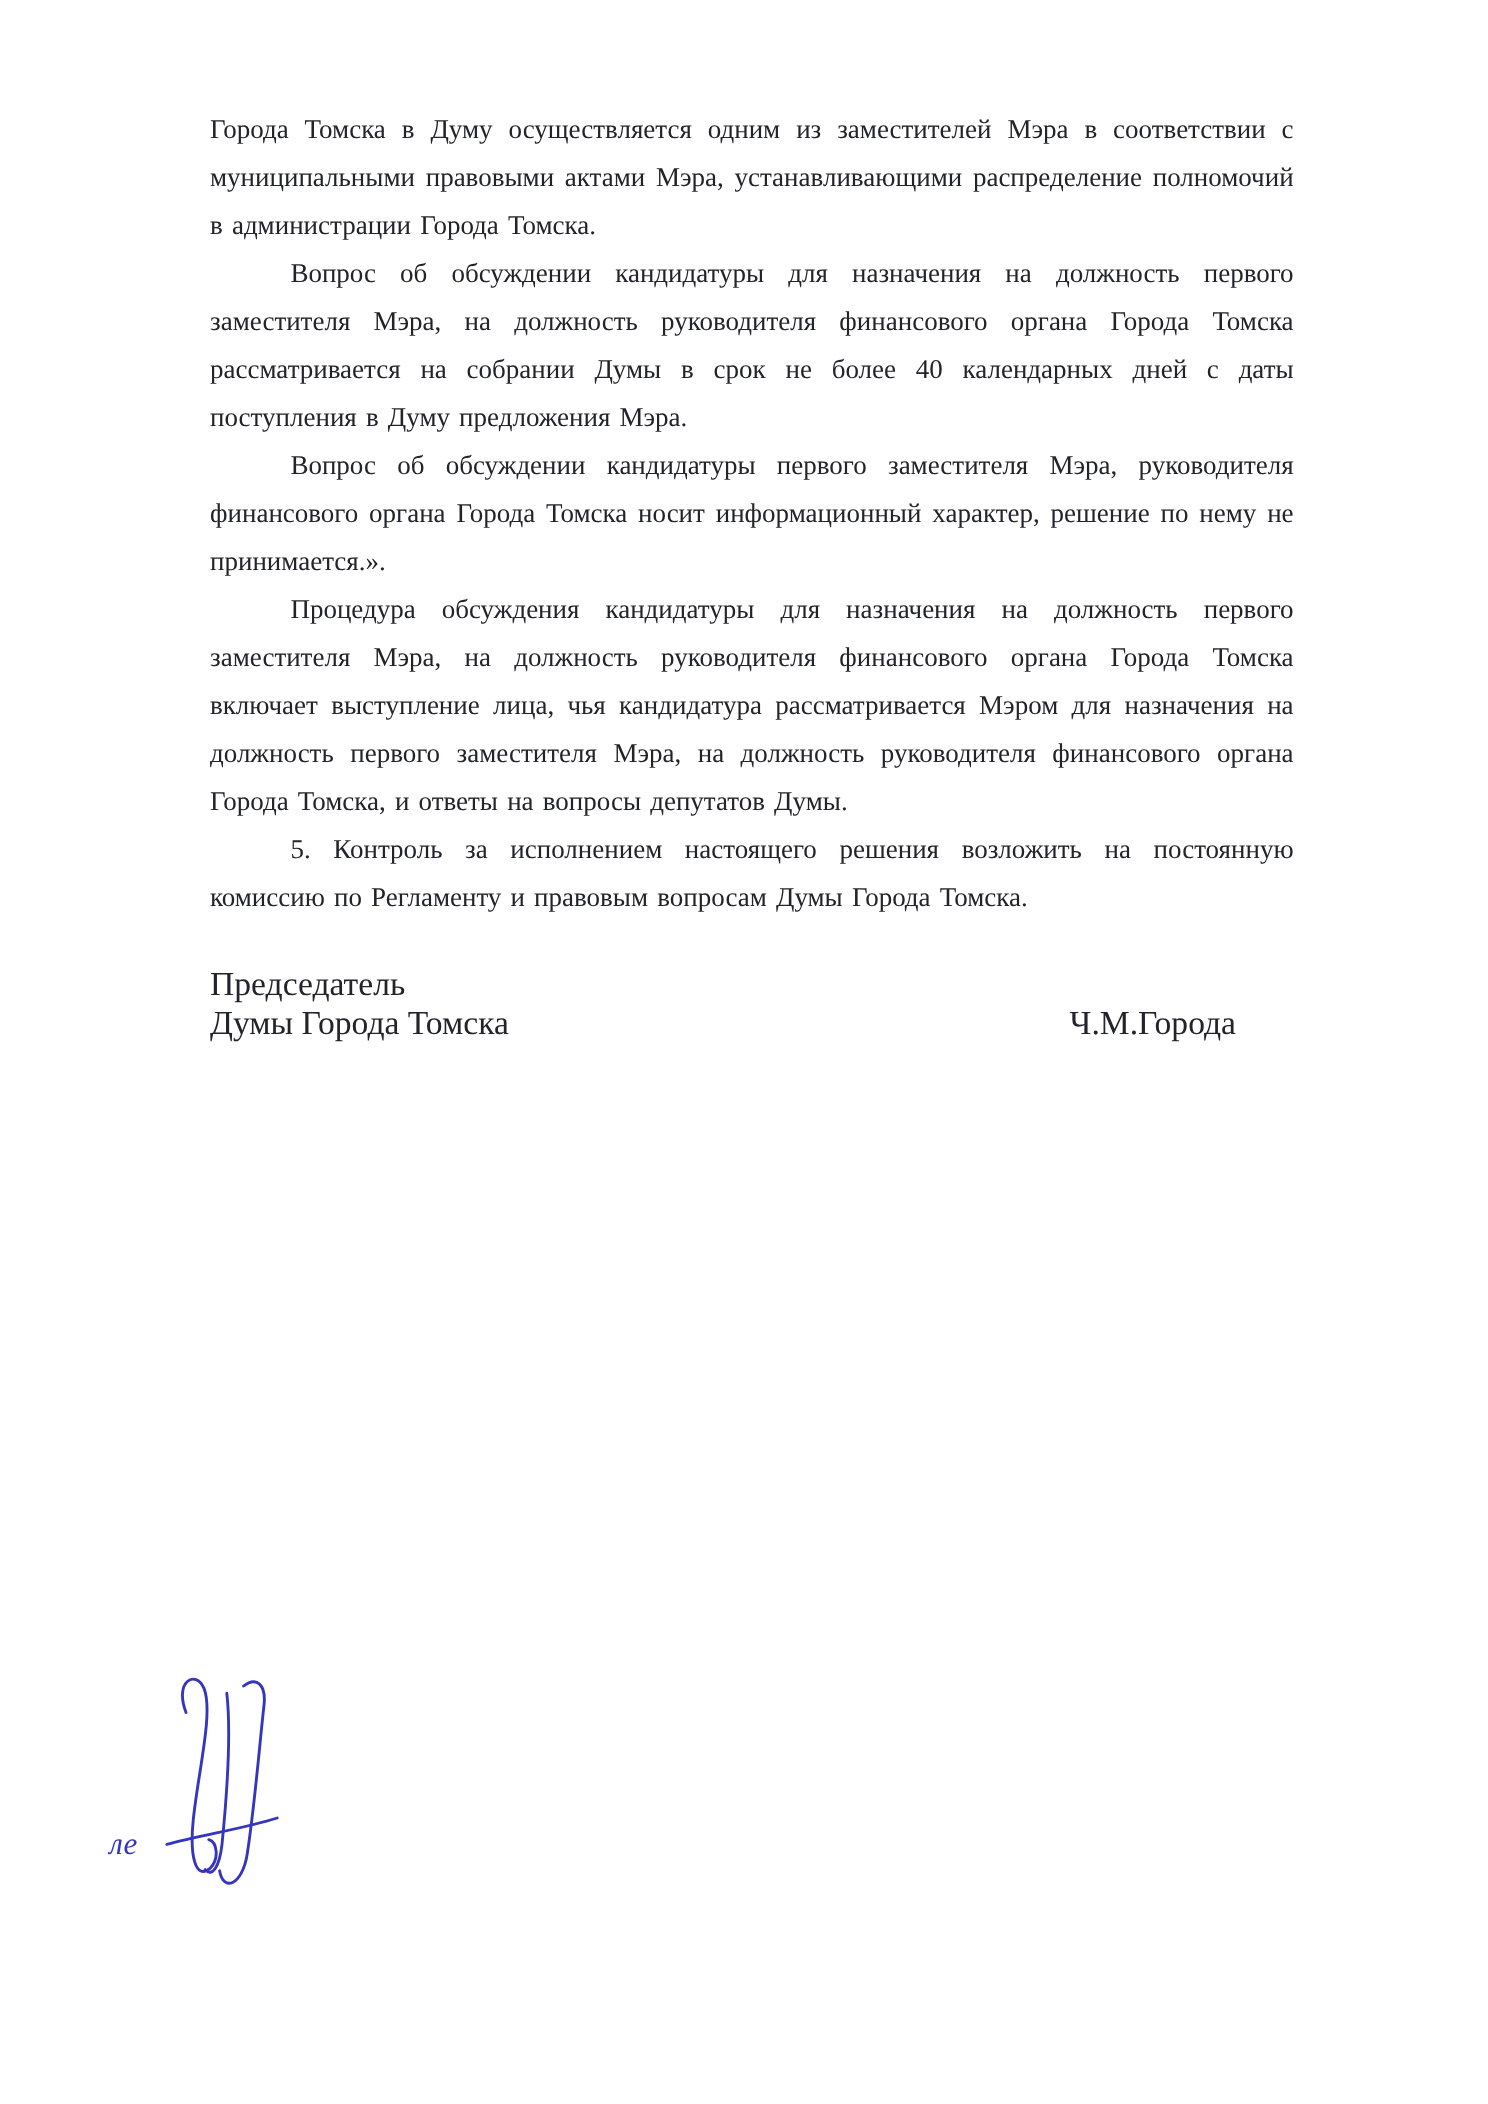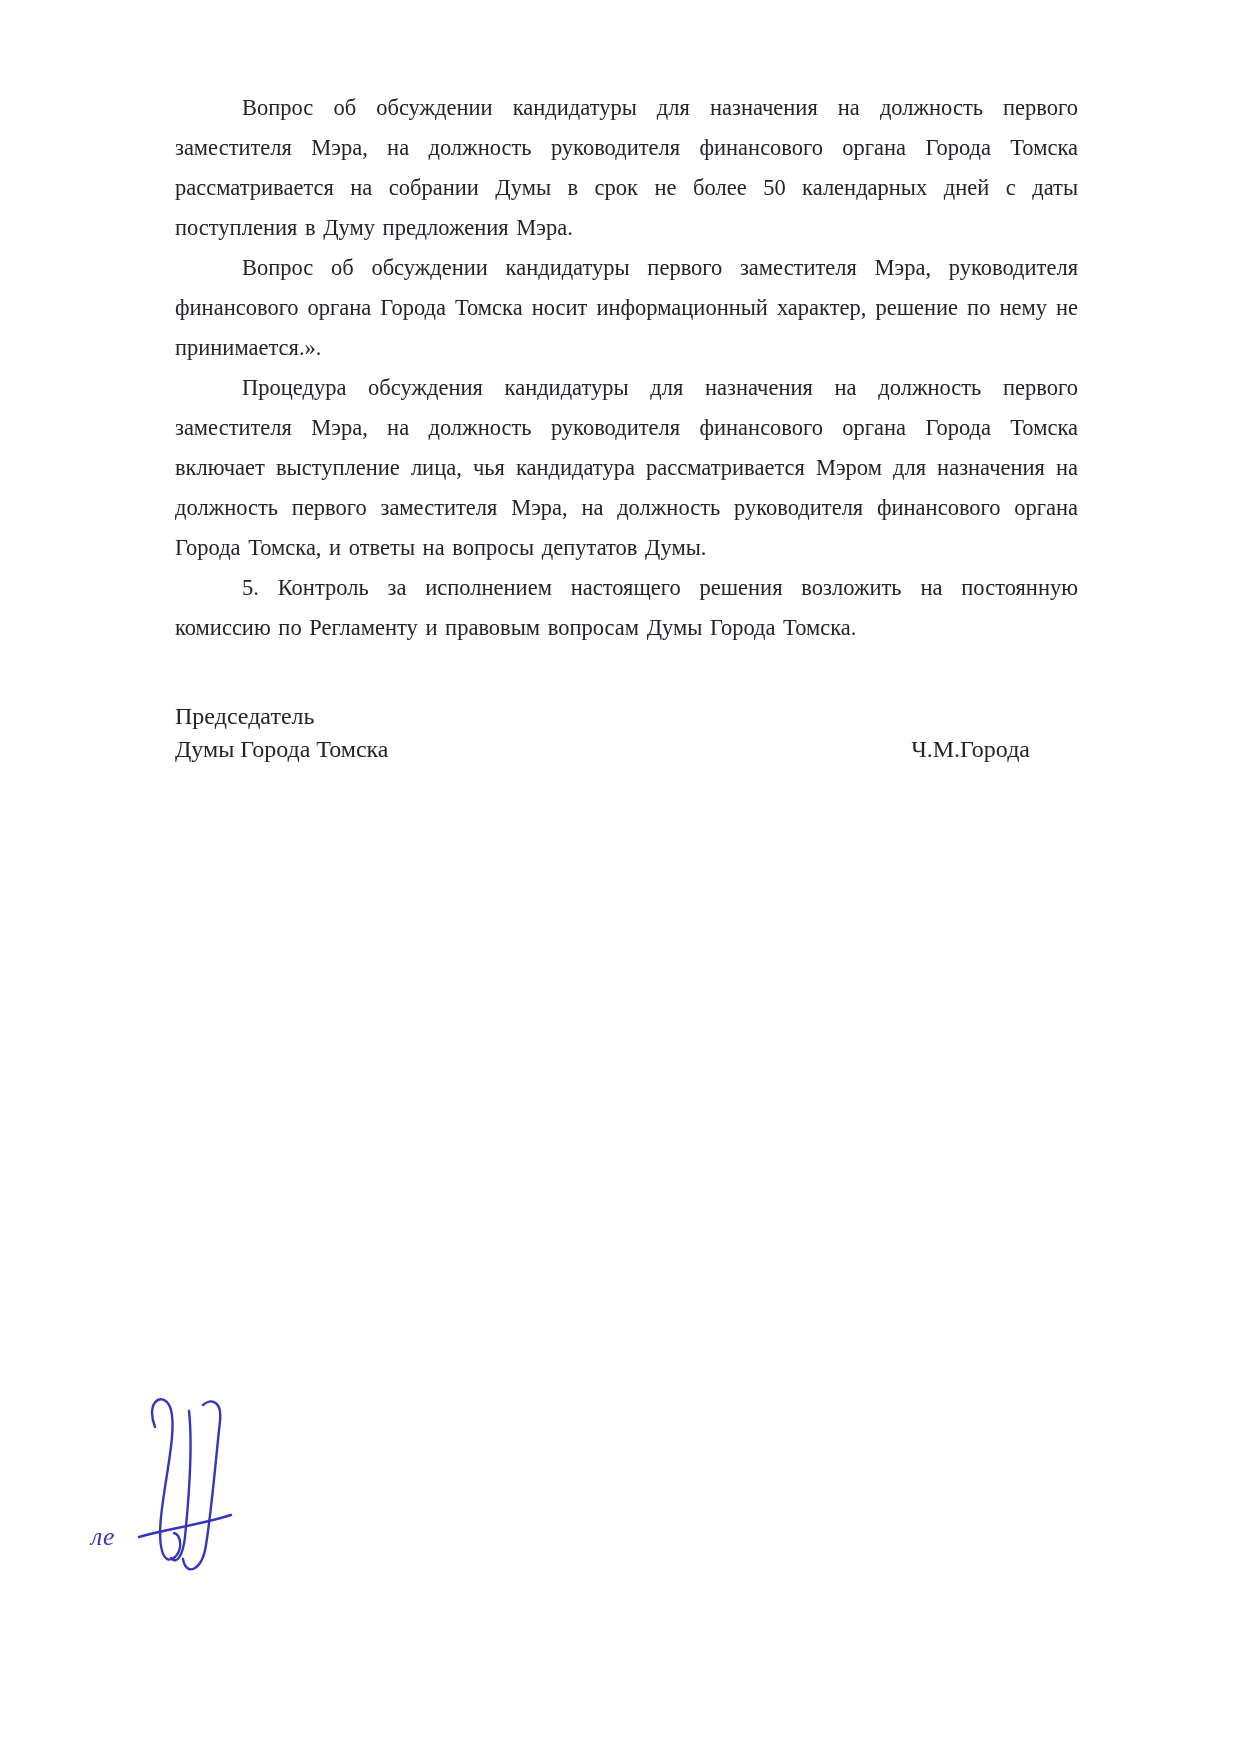--- a/index.html
+++ b/index.html
@@ -29,22 +29,22 @@
     text-align: justify;
     word-spacing: 2px;
   }
   .content p.indent {
     text-indent: 67px;
   }
   .sig-block {
     display: flex;
     justify-content: space-between;
     align-items: flex-end;
-    margin-top: 52px;
-    font-size: 24px;
+    margin-top: 36px;
+    font-size: 28px;
   }
   .sig-left {
     line-height: 33px;
     white-space: pre-line;
   }
   .sig-right {
     padding-right: 48px;
     line-height: 33px;
   }
   .signature-svg {
@@ -64,21 +64,22 @@
     font-style: italic;
     font-size: 26px;
   }
 </style>
 </head>
 <body>
 
 <div class="page">
 
   <div class="content">
-    <p class="indent">Вопрос об обсуждении кандидатуры для назначения на должность первого заместителя Мэра, на должность руководителя финансового органа Города Томска рассматривается на собрании Думы в срок не более 50 календарных дней с даты поступления в Думу предложения Мэра.</p>
+    <p>Города Томска в Думу осуществляется одним из заместителей Мэра в соответствии с муниципальными правовыми актами Мэра, устанавливающими распределение полномочий в администрации Города Томска.</p>
+    <p class="indent">Вопрос об обсуждении кандидатуры для назначения на должность первого заместителя Мэра, на должность руководителя финансового органа Города Томска рассматривается на собрании Думы в срок не более 40 календарных дней с даты поступления в Думу предложения Мэра.</p>
     <p class="indent">Вопрос об обсуждении кандидатуры первого заместителя Мэра, руководителя финансового органа Города Томска носит информационный характер, решение по нему не принимается.».</p>
     <p class="indent">Процедура обсуждения кандидатуры для назначения на должность первого заместителя Мэра, на должность руководителя финансового органа Города Томска включает выступление лица, чья кандидатура рассматривается Мэром для назначения на должность первого заместителя Мэра, на должность руководителя финансового органа Города Томска, и ответы на вопросы депутатов Думы.</p>
     <p class="indent">5. Контроль за исполнением настоящего решения возложить на постоянную комиссию по Регламенту и правовым вопросам Думы Города Томска.</p>
 
     <div class="sig-block">
       <div class="sig-left">Председатель
 Думы Города Томска</div>
       <div class="sig-right">Ч.М.Города</div>
     </div>
   </div>

